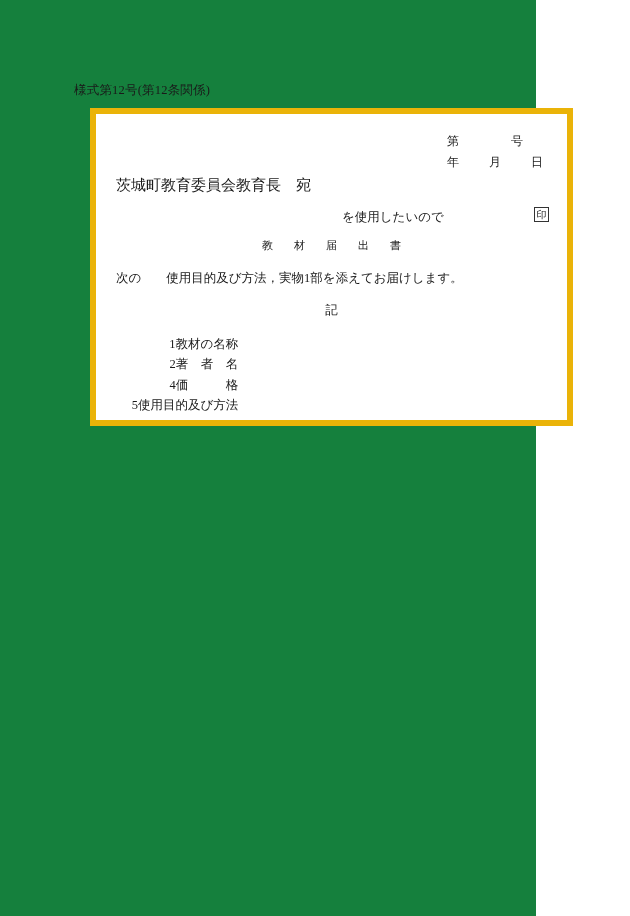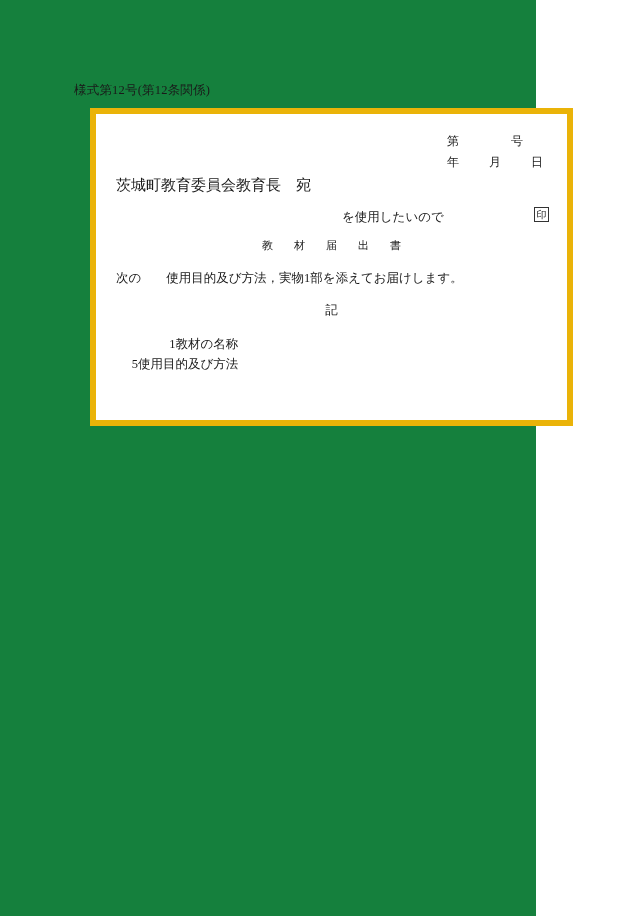--- a/index.html
+++ b/index.html
@@ -165,17 +165,19 @@
     <div class="seal">印</div>
 
     <div class="doc-title">教　材　届　出　書</div>
 
     <div class="body-line">次の　　使用目的及び方法，実物1部を添えてお届けします。</div>
 
     <div class="ki">記</div>
 
     <div class="items">
       <div class="item"><span class="num">1</span><span>教材の名称</span></div>
+      <div class="item"><span class="num">2</span><span>著　者　名</span></div>
+      <div class="item"><span class="num">4</span><span>価　　　格</span></div>
       <div class="item"><span class="num">5</span><span>使用目的及び方法</span></div>
     </div>
 
   </div>
 </div>
 
 </body></html>

